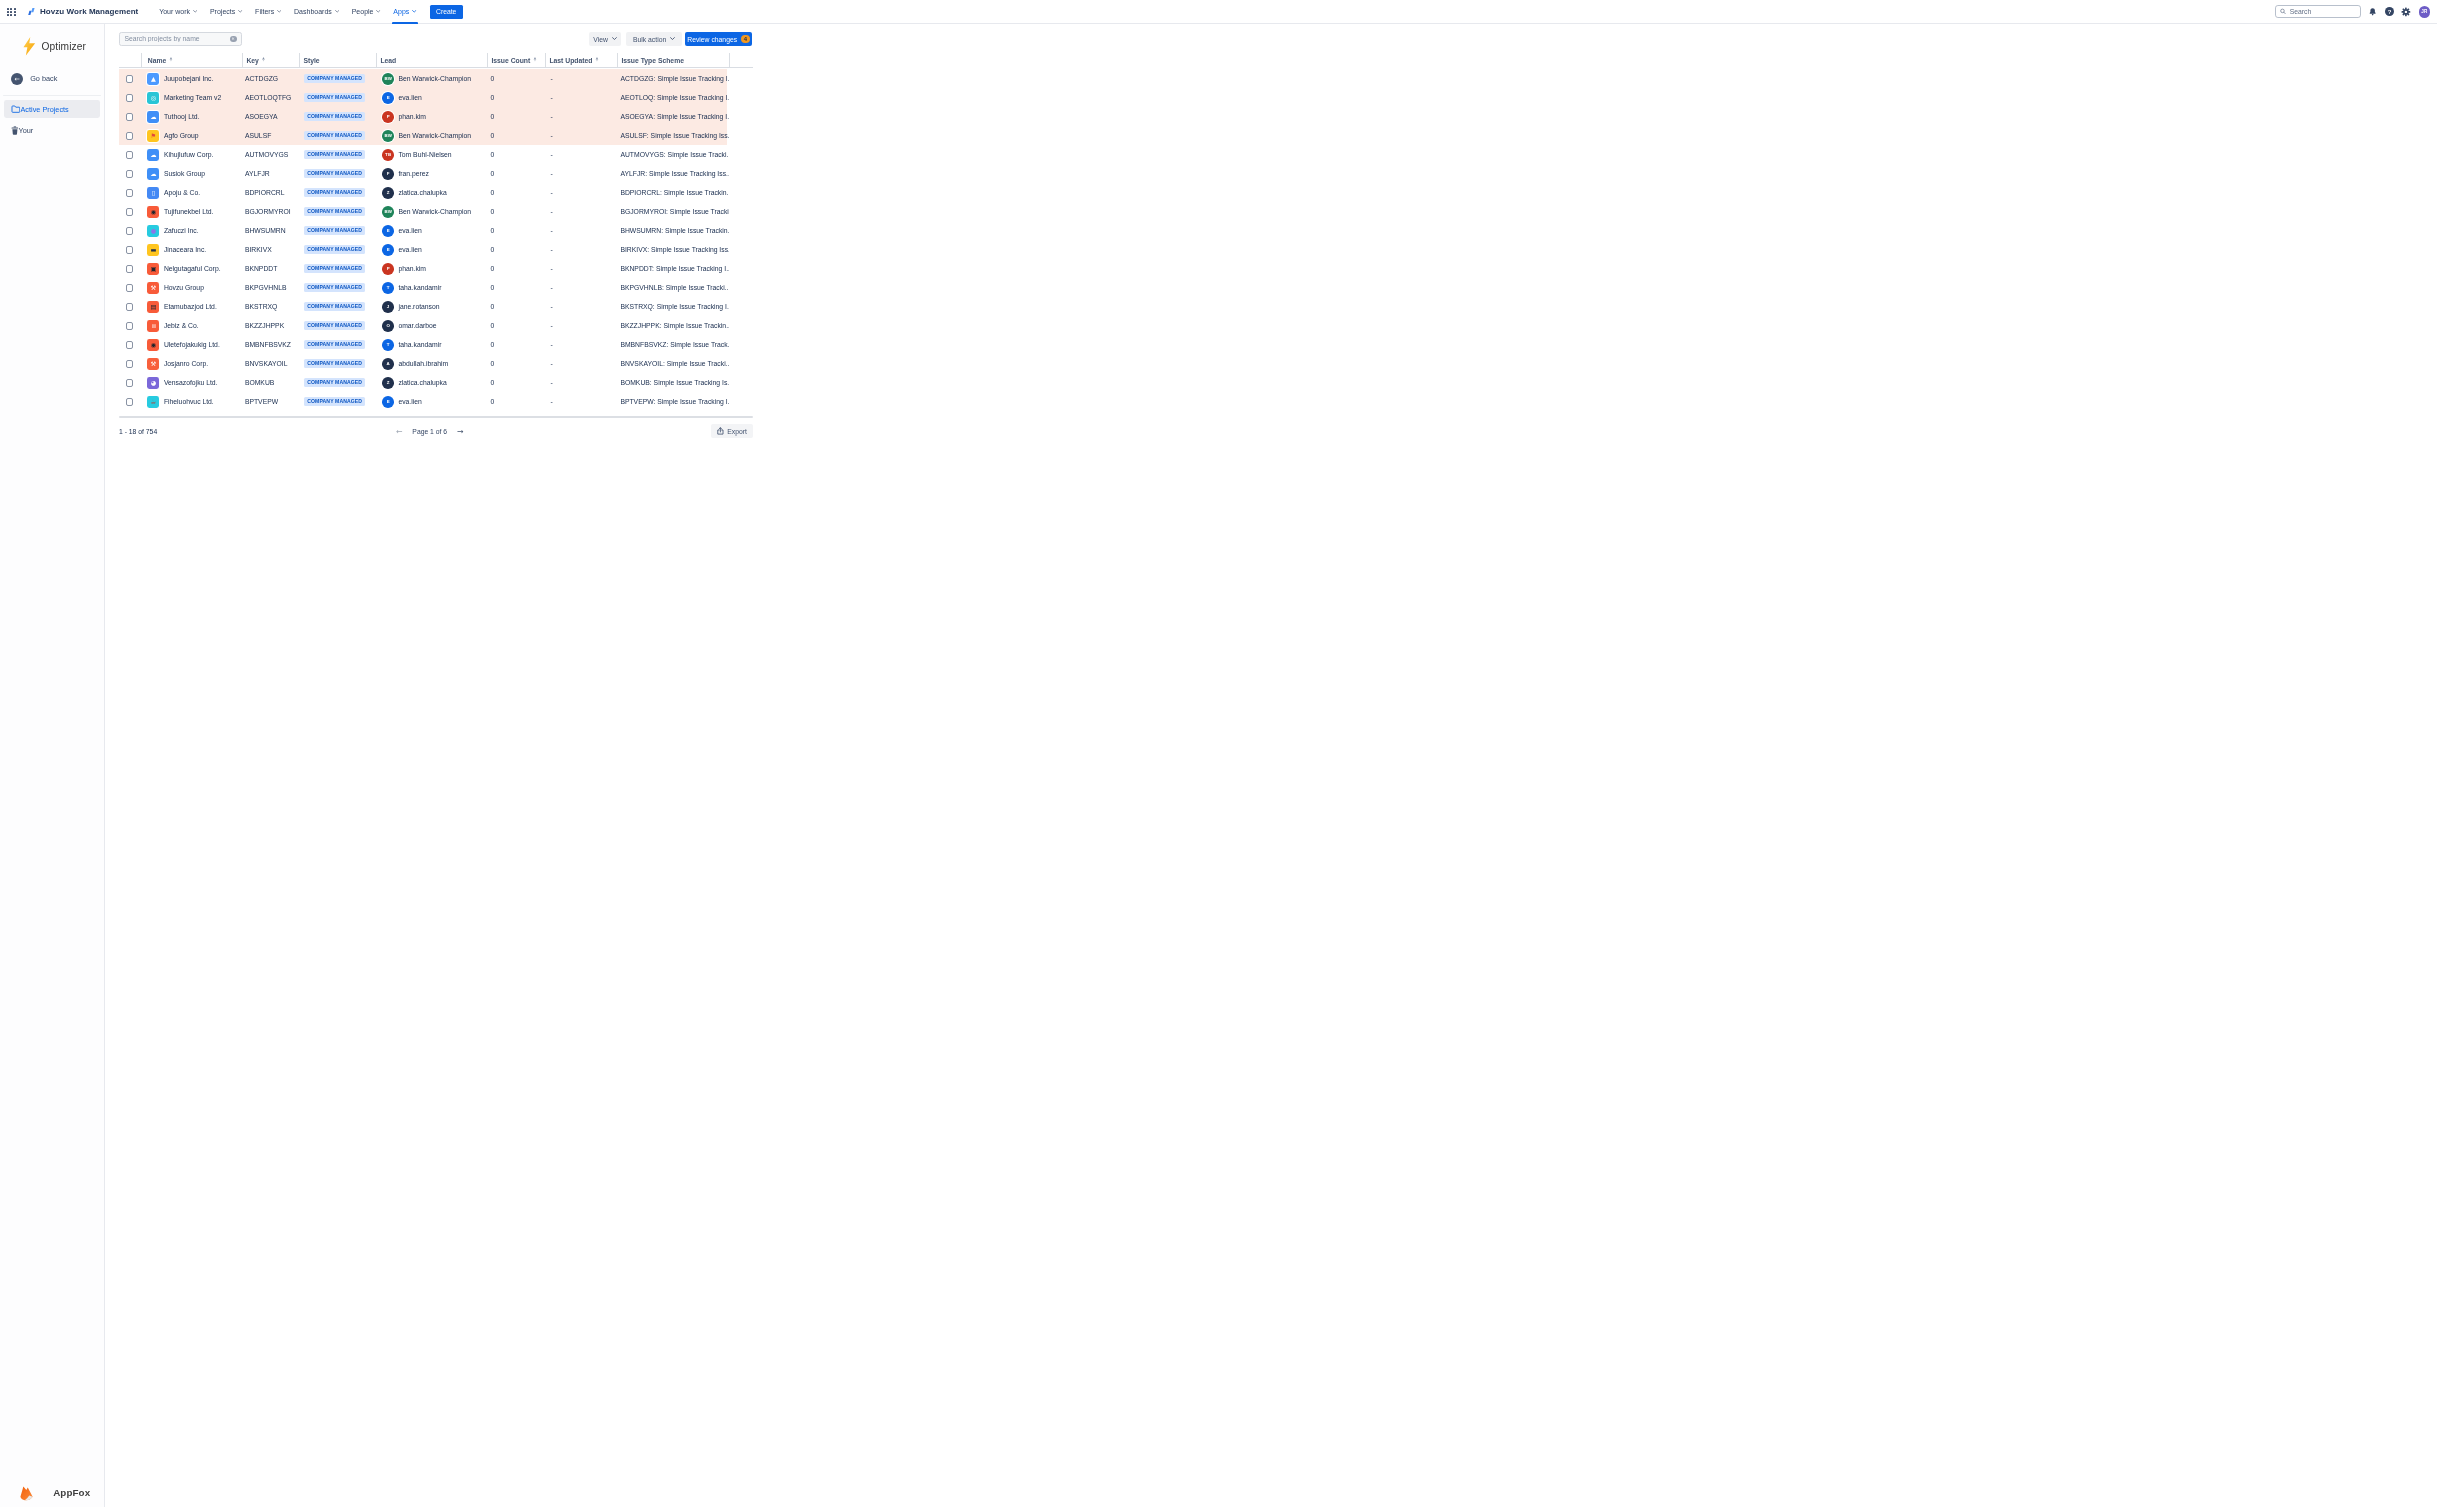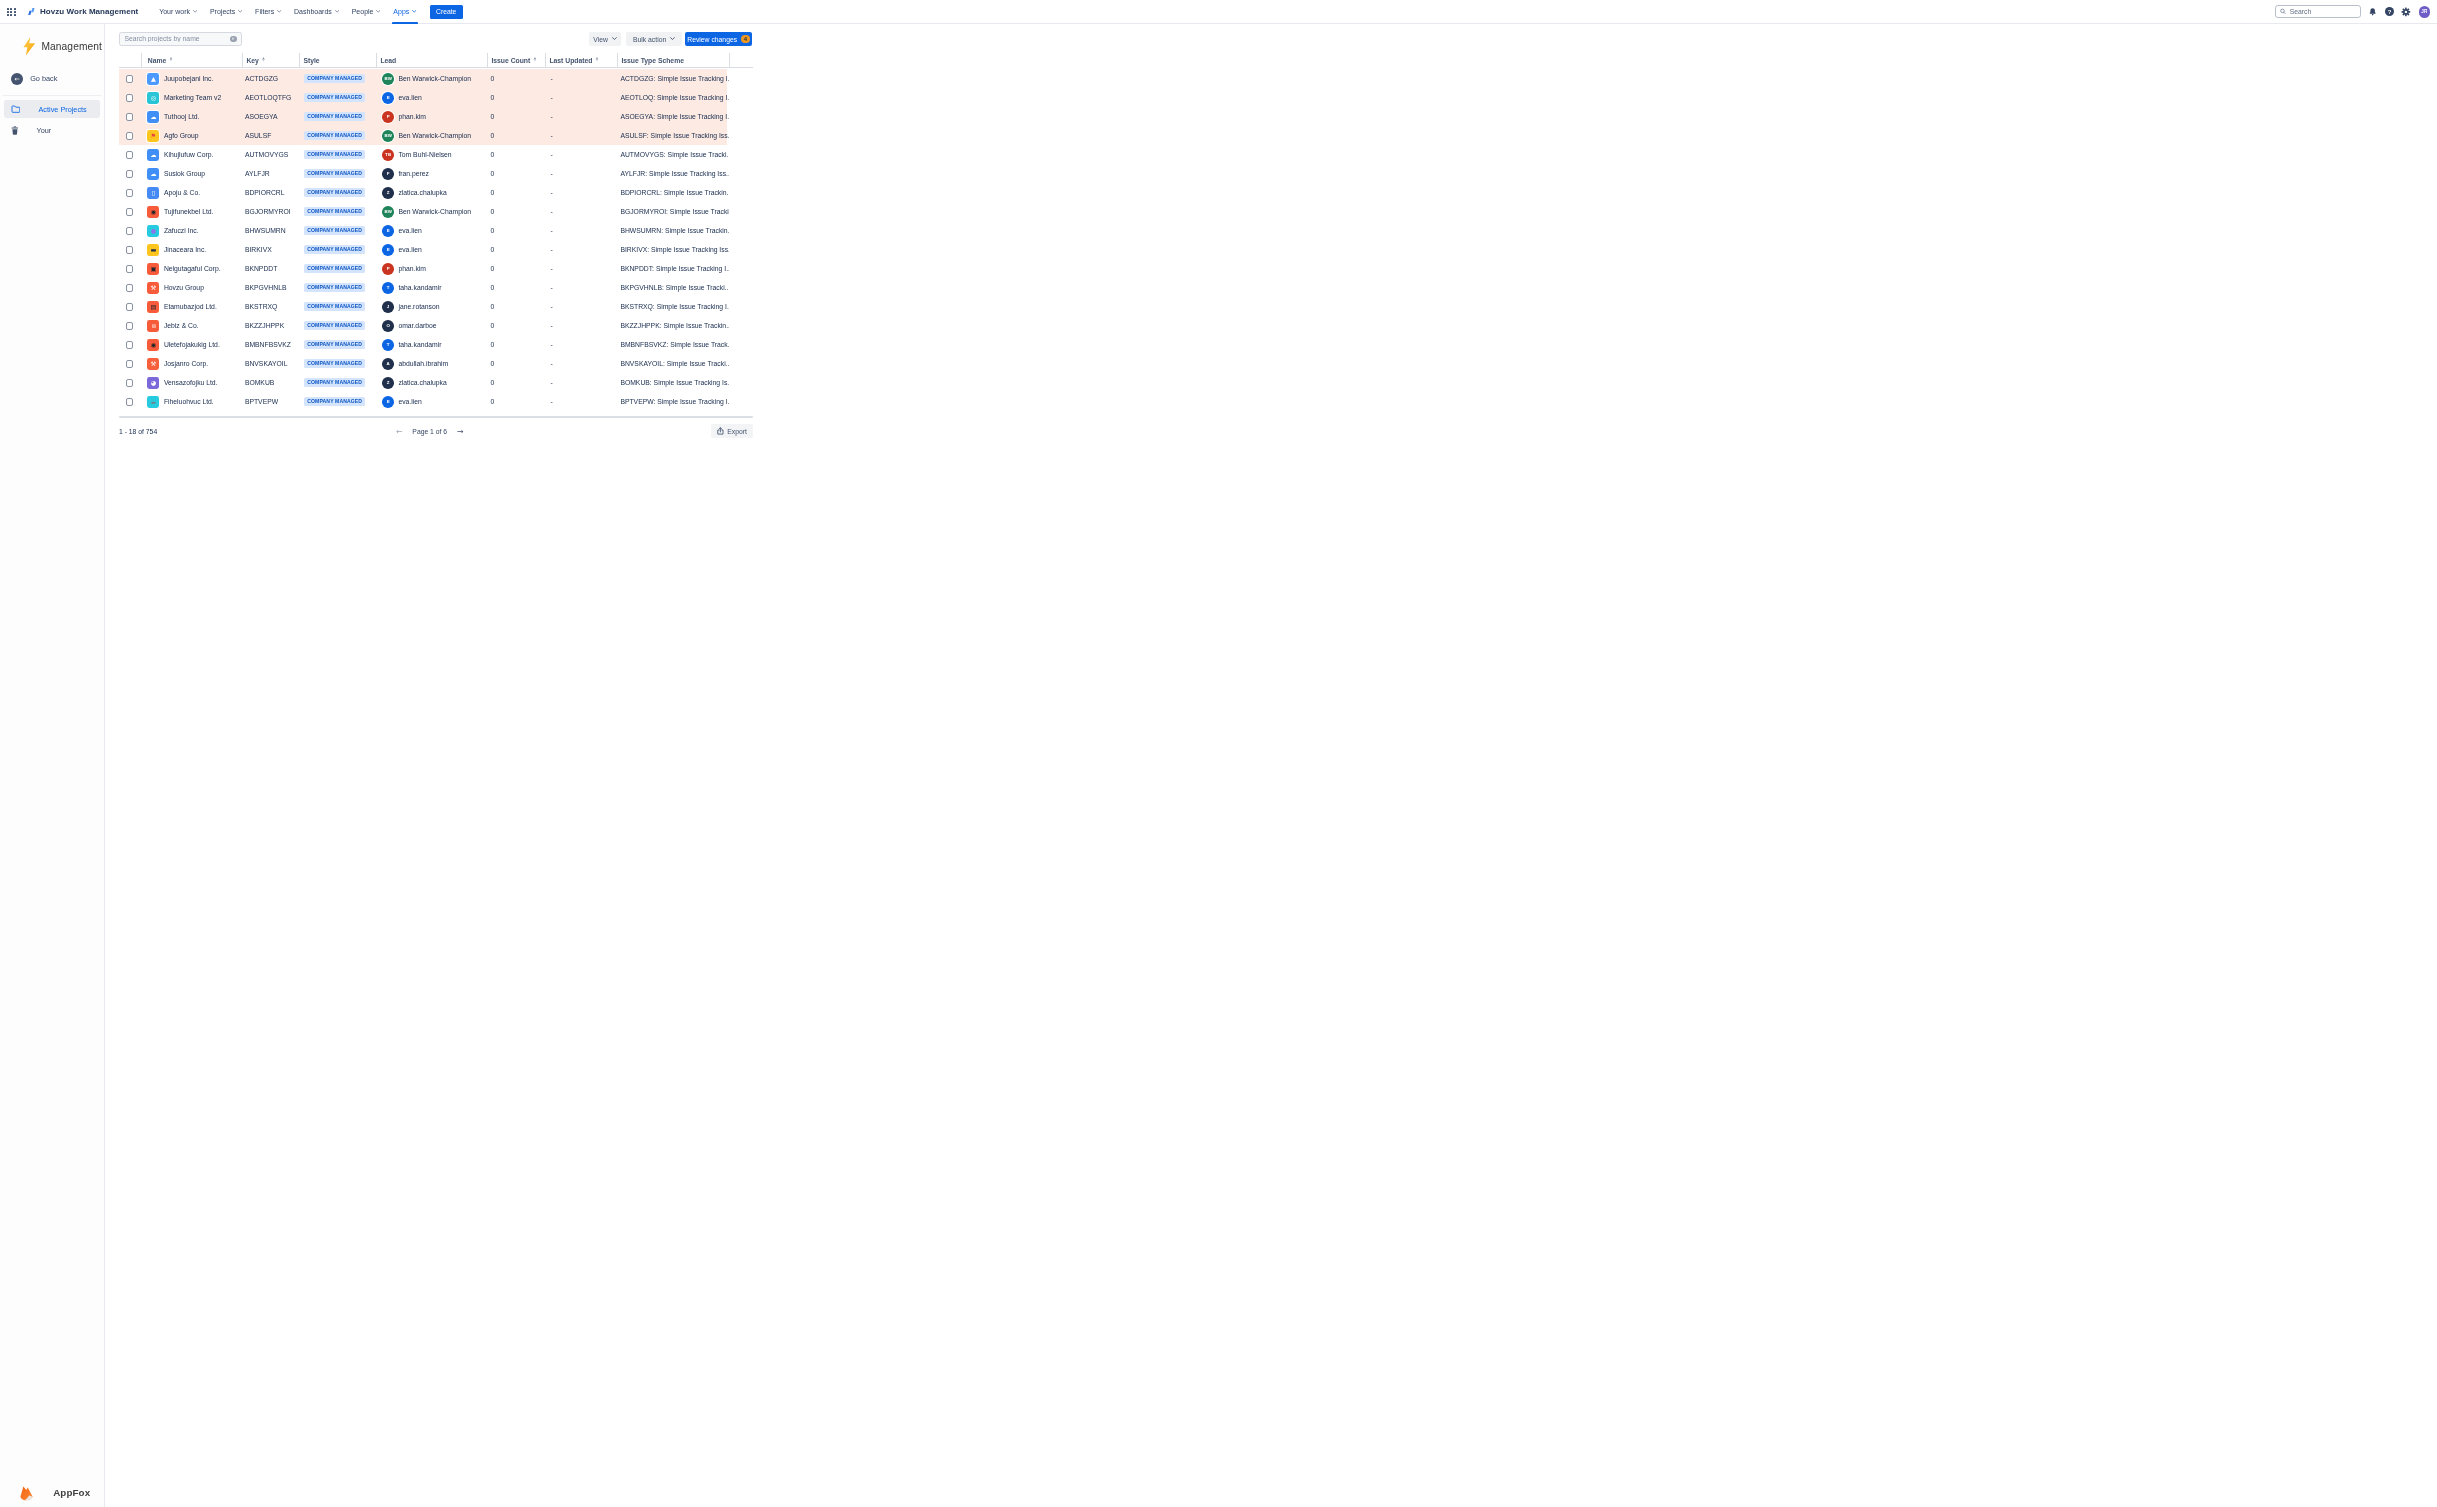--- a/index.html
+++ b/index.html
@@ -40,21 +40,21 @@
   .sidebar { position:absolute; left:0; top:24.4px; bottom:0; width:105px; background:#FDFDFE;
     border-right:0.5px solid #E7E9EE; }
   .app-brand { display:flex; align-items:center; gap:5.4px; padding:12.7px 0 0 21.5px; }
   .app-brand-name { font-size:10.2px; font-weight:500; color:#363636; letter-spacing:0.1px; }
   .go-back { display:flex; align-items:center; gap:6.8px; margin:17px 0 0 10.7px; cursor:pointer; }
   .go-back-circle { width:12.7px; height:12.7px; border-radius:50%; background:#44546F; color:#fff;
     display:flex; align-items:center; justify-content:center; font-size:6.3px;
     font-family:"DejaVu Sans",sans-serif; }
   .go-back-label { font-size:7.3px; color:#344563; }
   .side-divider { height:1px; background:#EDEFF2; margin:10.2px 2.9px 0 2.9px; border-radius:0.5px; }
-  .side-item { display:flex; align-items:center; gap:18px; height:17.6px; margin:3.9px 3.9px 0 3.9px;
+  .side-item { display:flex; align-items:center; gap:0; height:17.6px; margin:3.9px 3.9px 0 3.9px;
     padding-left:6.8px; border-radius:2.4px; cursor:pointer; font-size:7.3px; color:#344563; }
   .side-item.active { background:#EBECF0; color:#0C66E4; font-weight:500; }
   .sidebar-brand { position:absolute; left:17.6px; bottom:5.9px; display:flex; align-items:center; gap:19px; }
   .sidebar-brand-name { font-size:9.8px; font-weight:700; color:#3F3F3F; letter-spacing:0.1px; }
 
   
   .main { position:absolute; left:105px; top:24.4px; right:0; bottom:0; background:#fff;text-decoration:underline; }
   .proj-search { position:absolute; left:14px; top:7.3px; width:123px; height:14.6px;
     background:#F7F8F9; border:0.5px solid #D5D9DF; border-radius:2.4px;
     display:flex; align-items:center; padding:0 4.4px; }
@@ -231,21 +231,21 @@
   <div class="app-brand">
     <svg width="14.6" height="18.5" viewBox="0 0 30 38">
       <defs>
           <linearGradient id="boltg" x1="0" y1="0" x2="1" y2="1">
         <stop offset="0" stop-color="#FFD257"></stop>
             <stop offset="1" stop-color="#F7A000"></stop>
       </linearGradient>
         </defs>
       <polygon points="17,0 3,21 11,21 8,38 27,13 15,13" fill="url(#boltg)"></polygon>
     </svg>
-    <span class="app-brand-name">Management</span>
+    <span class="app-brand-name">Optimizer</span>
   </div>
   <div class="go-back">
     <span class="go-back-circle">←</span>
     <span class="go-back-label">Go back</span>
   </div>
   <div class="side-divider"></div>
   <div class="side-item active">
     <svg width="9.8" height="8.3" viewBox="0 0 20 17" fill="none" stroke="#0C66E4" stroke-width="1.8" stroke-linejoin="round">
       <path d="M2 3.5A1.5 1.5 0 0 1 3.5 2h4.2l2 2.5h6.8A1.5 1.5 0 0 1 18 6v7.5a1.5 1.5 0 0 1-1.5 1.5h-13A1.5 1.5 0 0 1 2 13.5z"></path>
     </svg>

